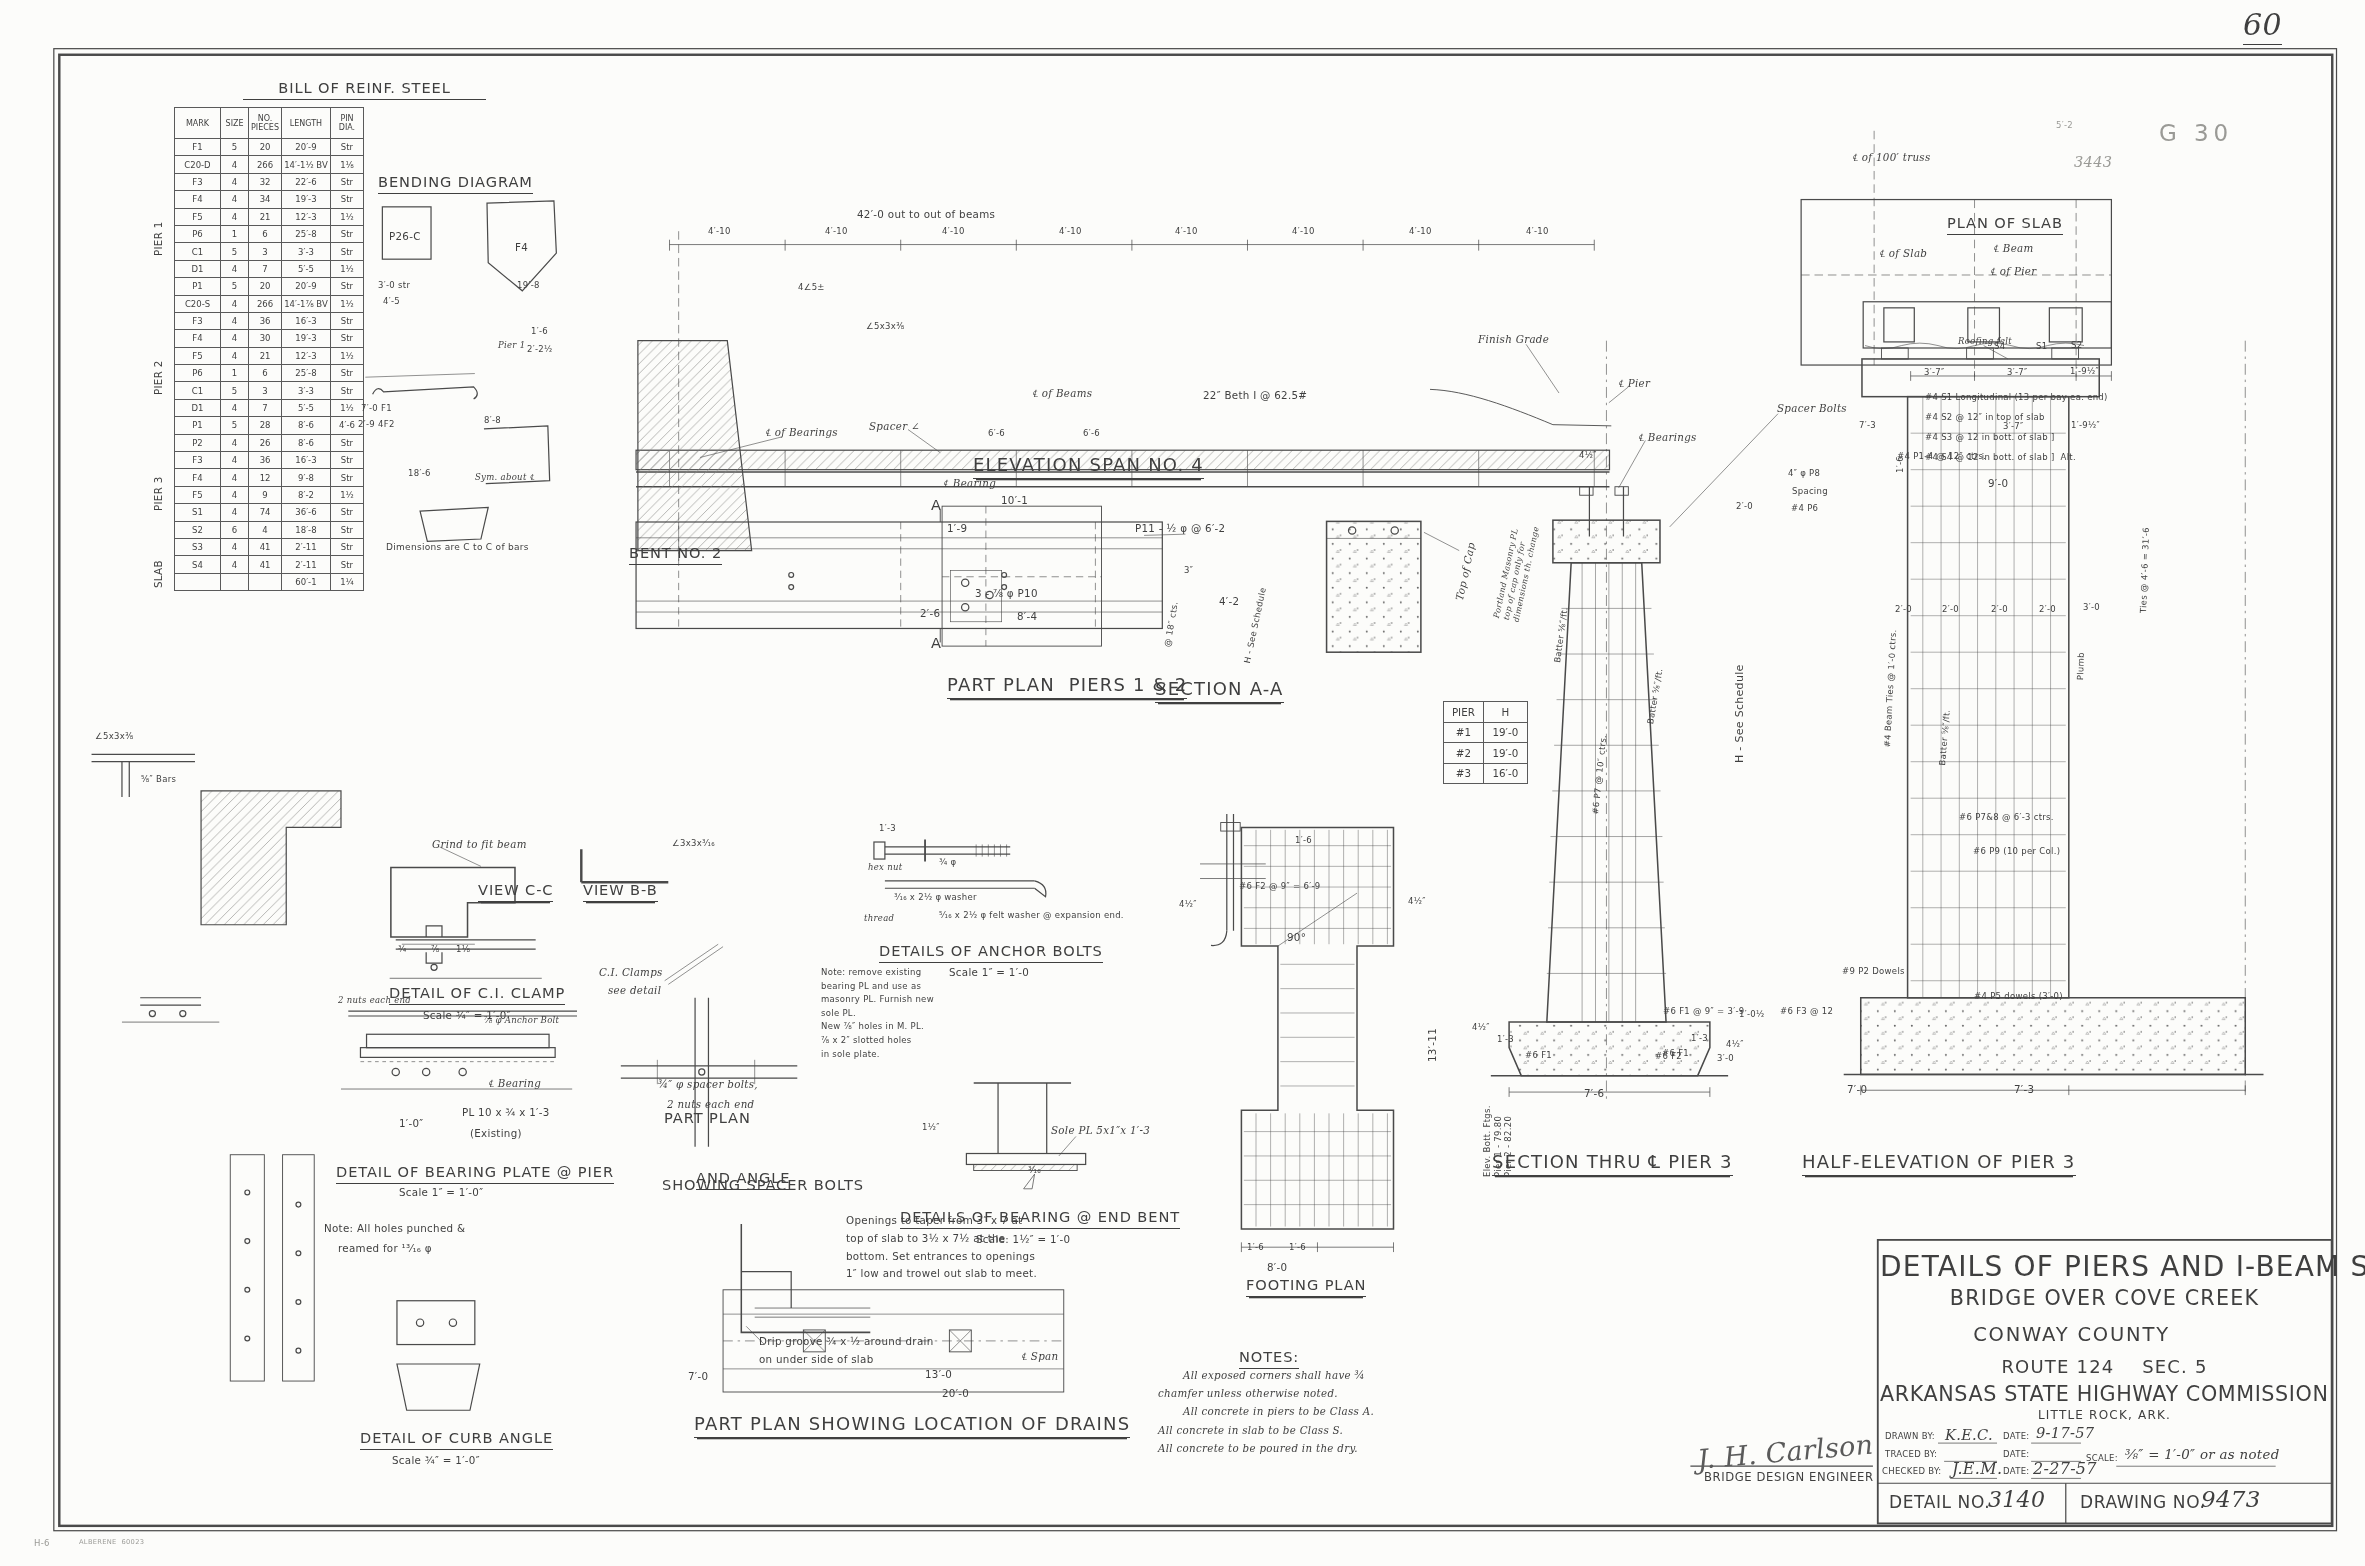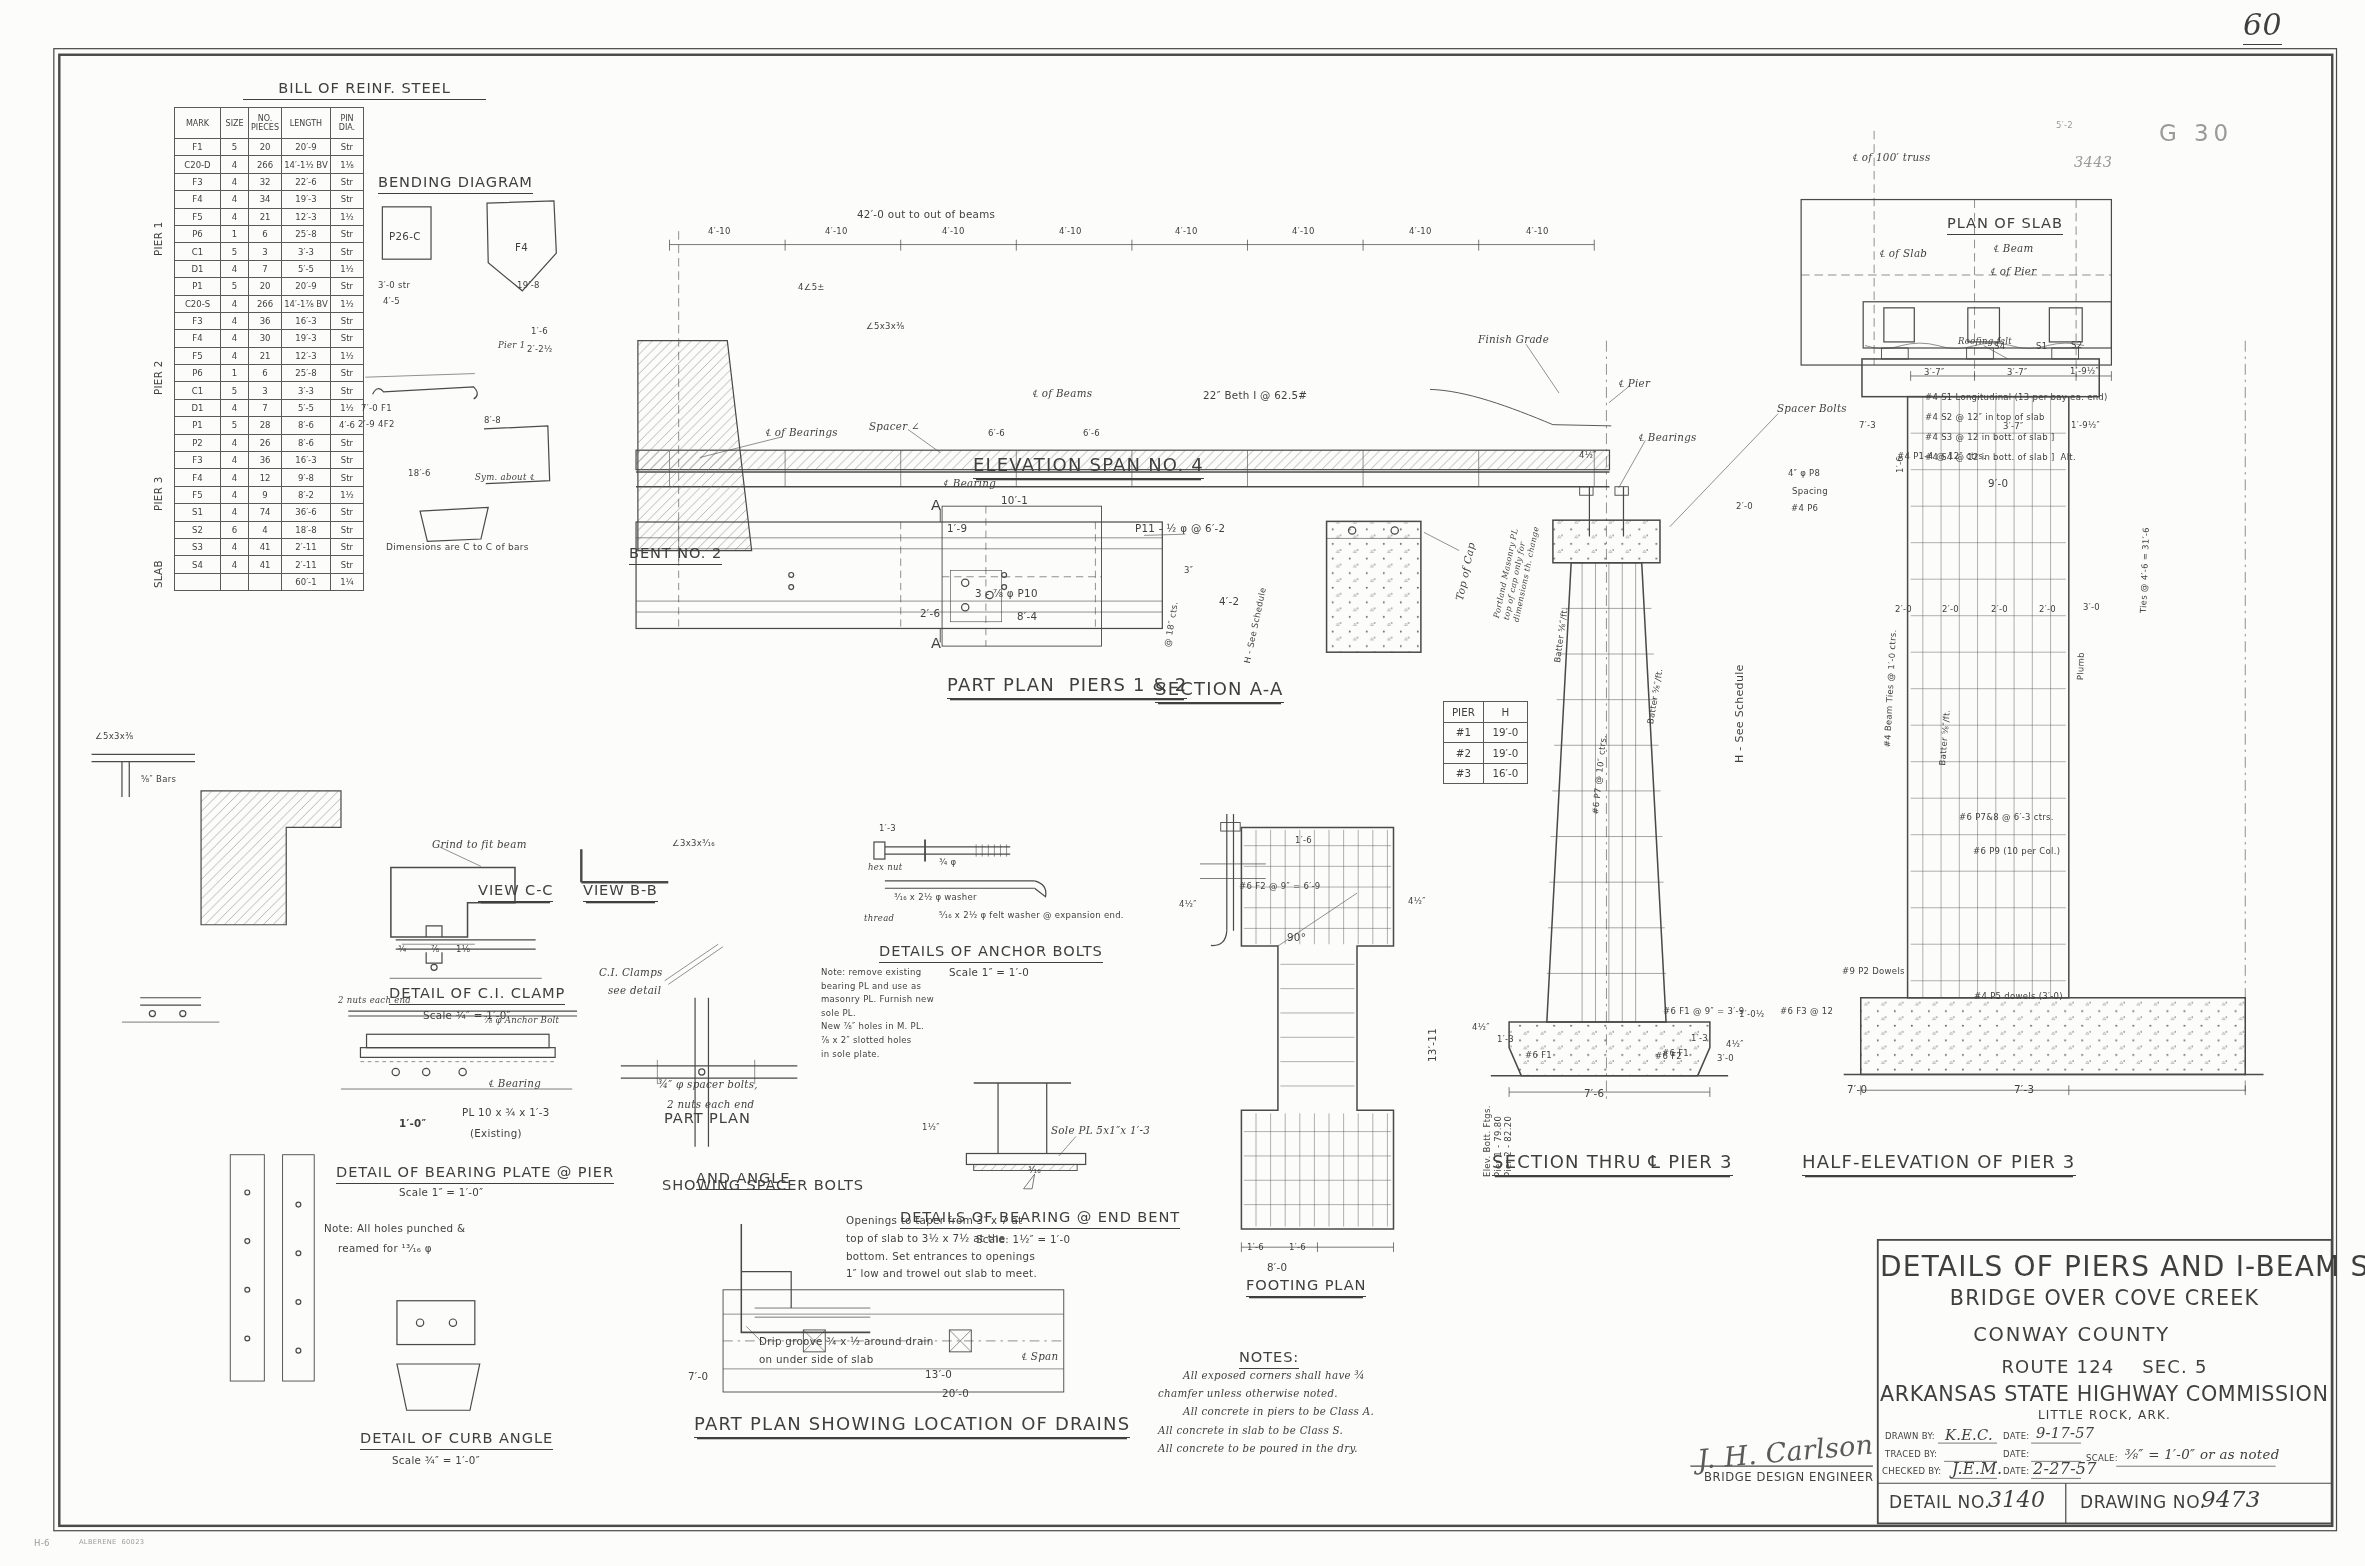--- a/index.html
+++ b/index.html
@@ -689,21 +689,21 @@
 <span class="lbl tiny it" style="left:864px;top:913px;">thread</span>
 <span class="lbl tiny" style="left:939px;top:910px;">⁵⁄₁₆ x 2½ φ felt washer @ expansion end.</span>
 <span class="lbl t2 ul" style="left:879px;top:942px;">DETAILS OF ANCHOR BOLTS</span>
 <span class="lbl small" style="left:949px;top:966px;">Scale 1″ = 1′-0</span>
 
 <span class="lbl tiny it" style="left:338px;top:995px;">2 nuts each end</span>
 <span class="lbl tiny it" style="left:484px;top:1015px;">⅞ φ Anchor Bolt</span>
 <span class="lbl small it" style="left:488px;top:1077px;">℄ Bearing</span>
 <span class="lbl small" style="left:462px;top:1106px;">PL 10 x ¾ x 1′-3</span>
 <span class="lbl small" style="left:470px;top:1127px;">(Existing)</span>
-<span class="lbl small" style="left:399px;top:1117px;font-weight:bold;">1′-0″</span>
+<span class="lbl small" style="left:399px;top:1117px;">1′-0″</span>
 <span class="lbl t2 ul" style="left:336px;top:1163px;">DETAIL OF BEARING PLATE @ PIER</span>
 <span class="lbl small" style="left:399px;top:1186px;">Scale 1″ = 1′-0″</span>
 
 <span class="lbl t2" style="left:664px;top:1109px;">PART PLAN</span>
 <span class="lbl t2" style="left:662px;top:1139px;margin-top:37px;">SHOWING SPACER BOLTS</span>
 <span class="lbl t2 ul" style="left:696px;top:1169px;">AND ANGLE</span>
 <span class="lbl tiny" style="left:922px;top:1122px;">1½″</span>
 <span class="lbl small it" style="left:1051px;top:1124px;">Sole PL 5x1″x 1′-3</span>
 <span class="lbl tiny" style="left:1028px;top:1165px;">³⁄₁₆</span>
 <span class="lbl t2 ul" style="left:900px;top:1208px;">DETAILS OF BEARING @ END BENT</span>

